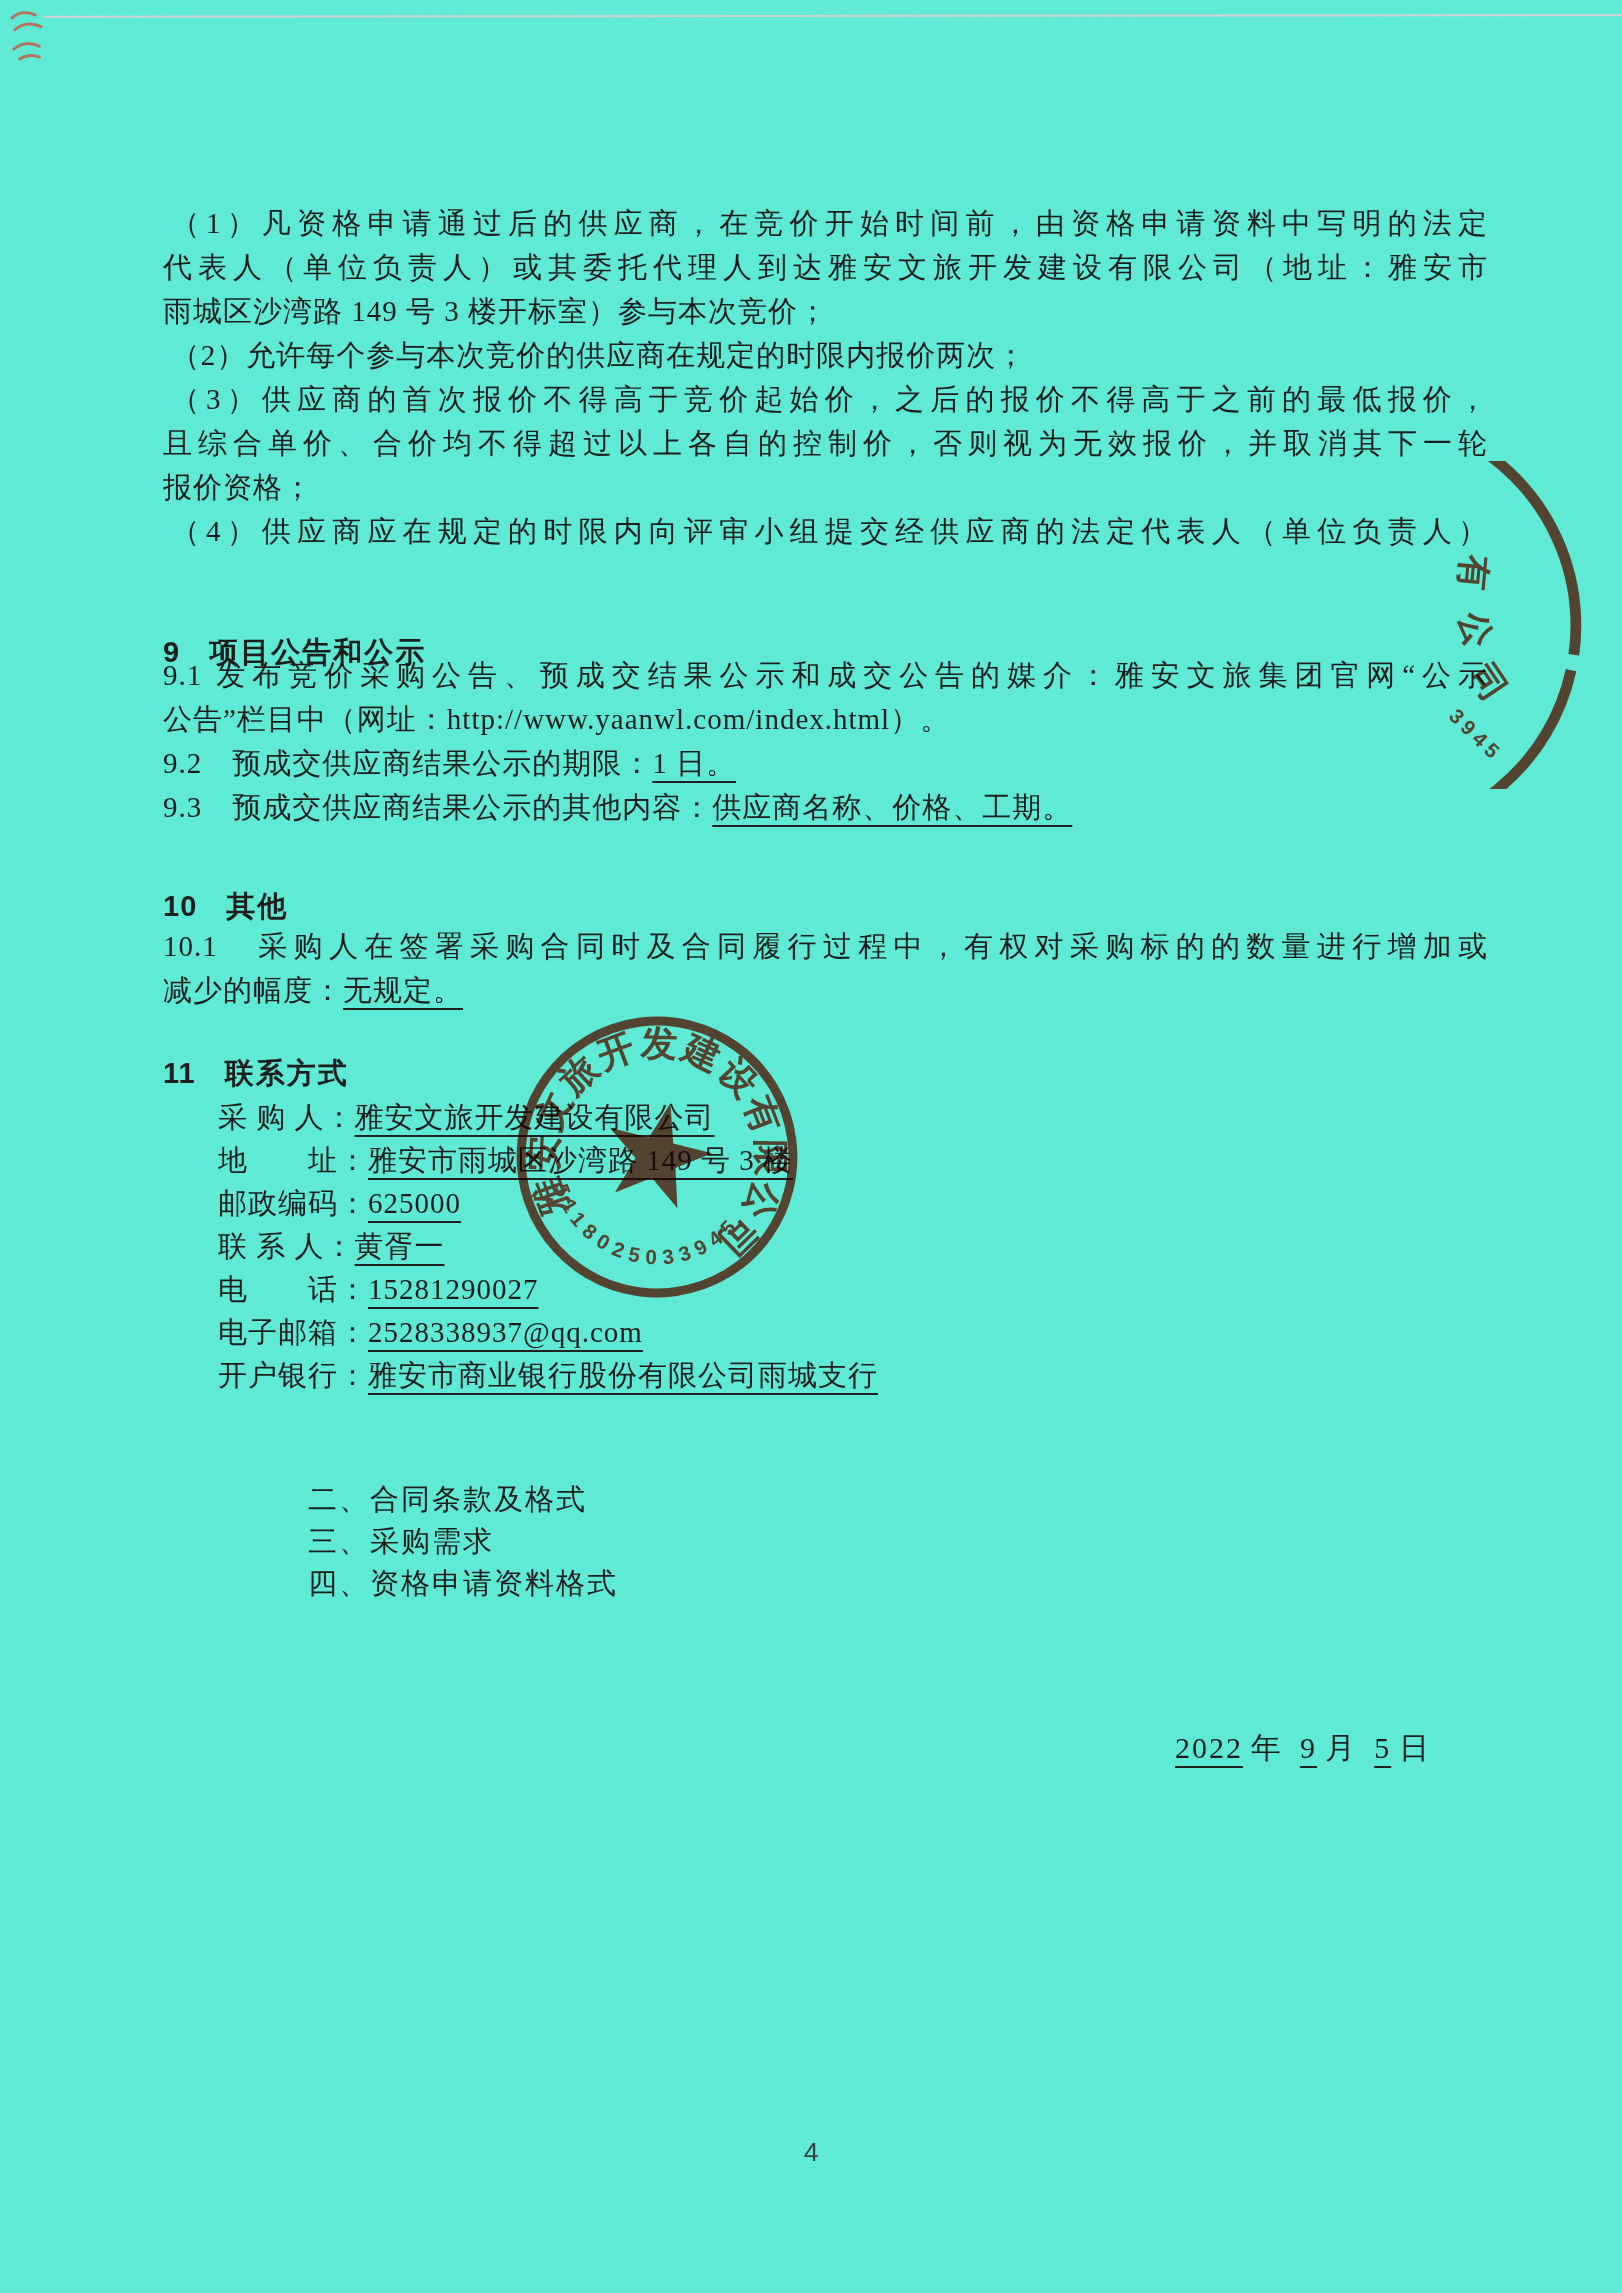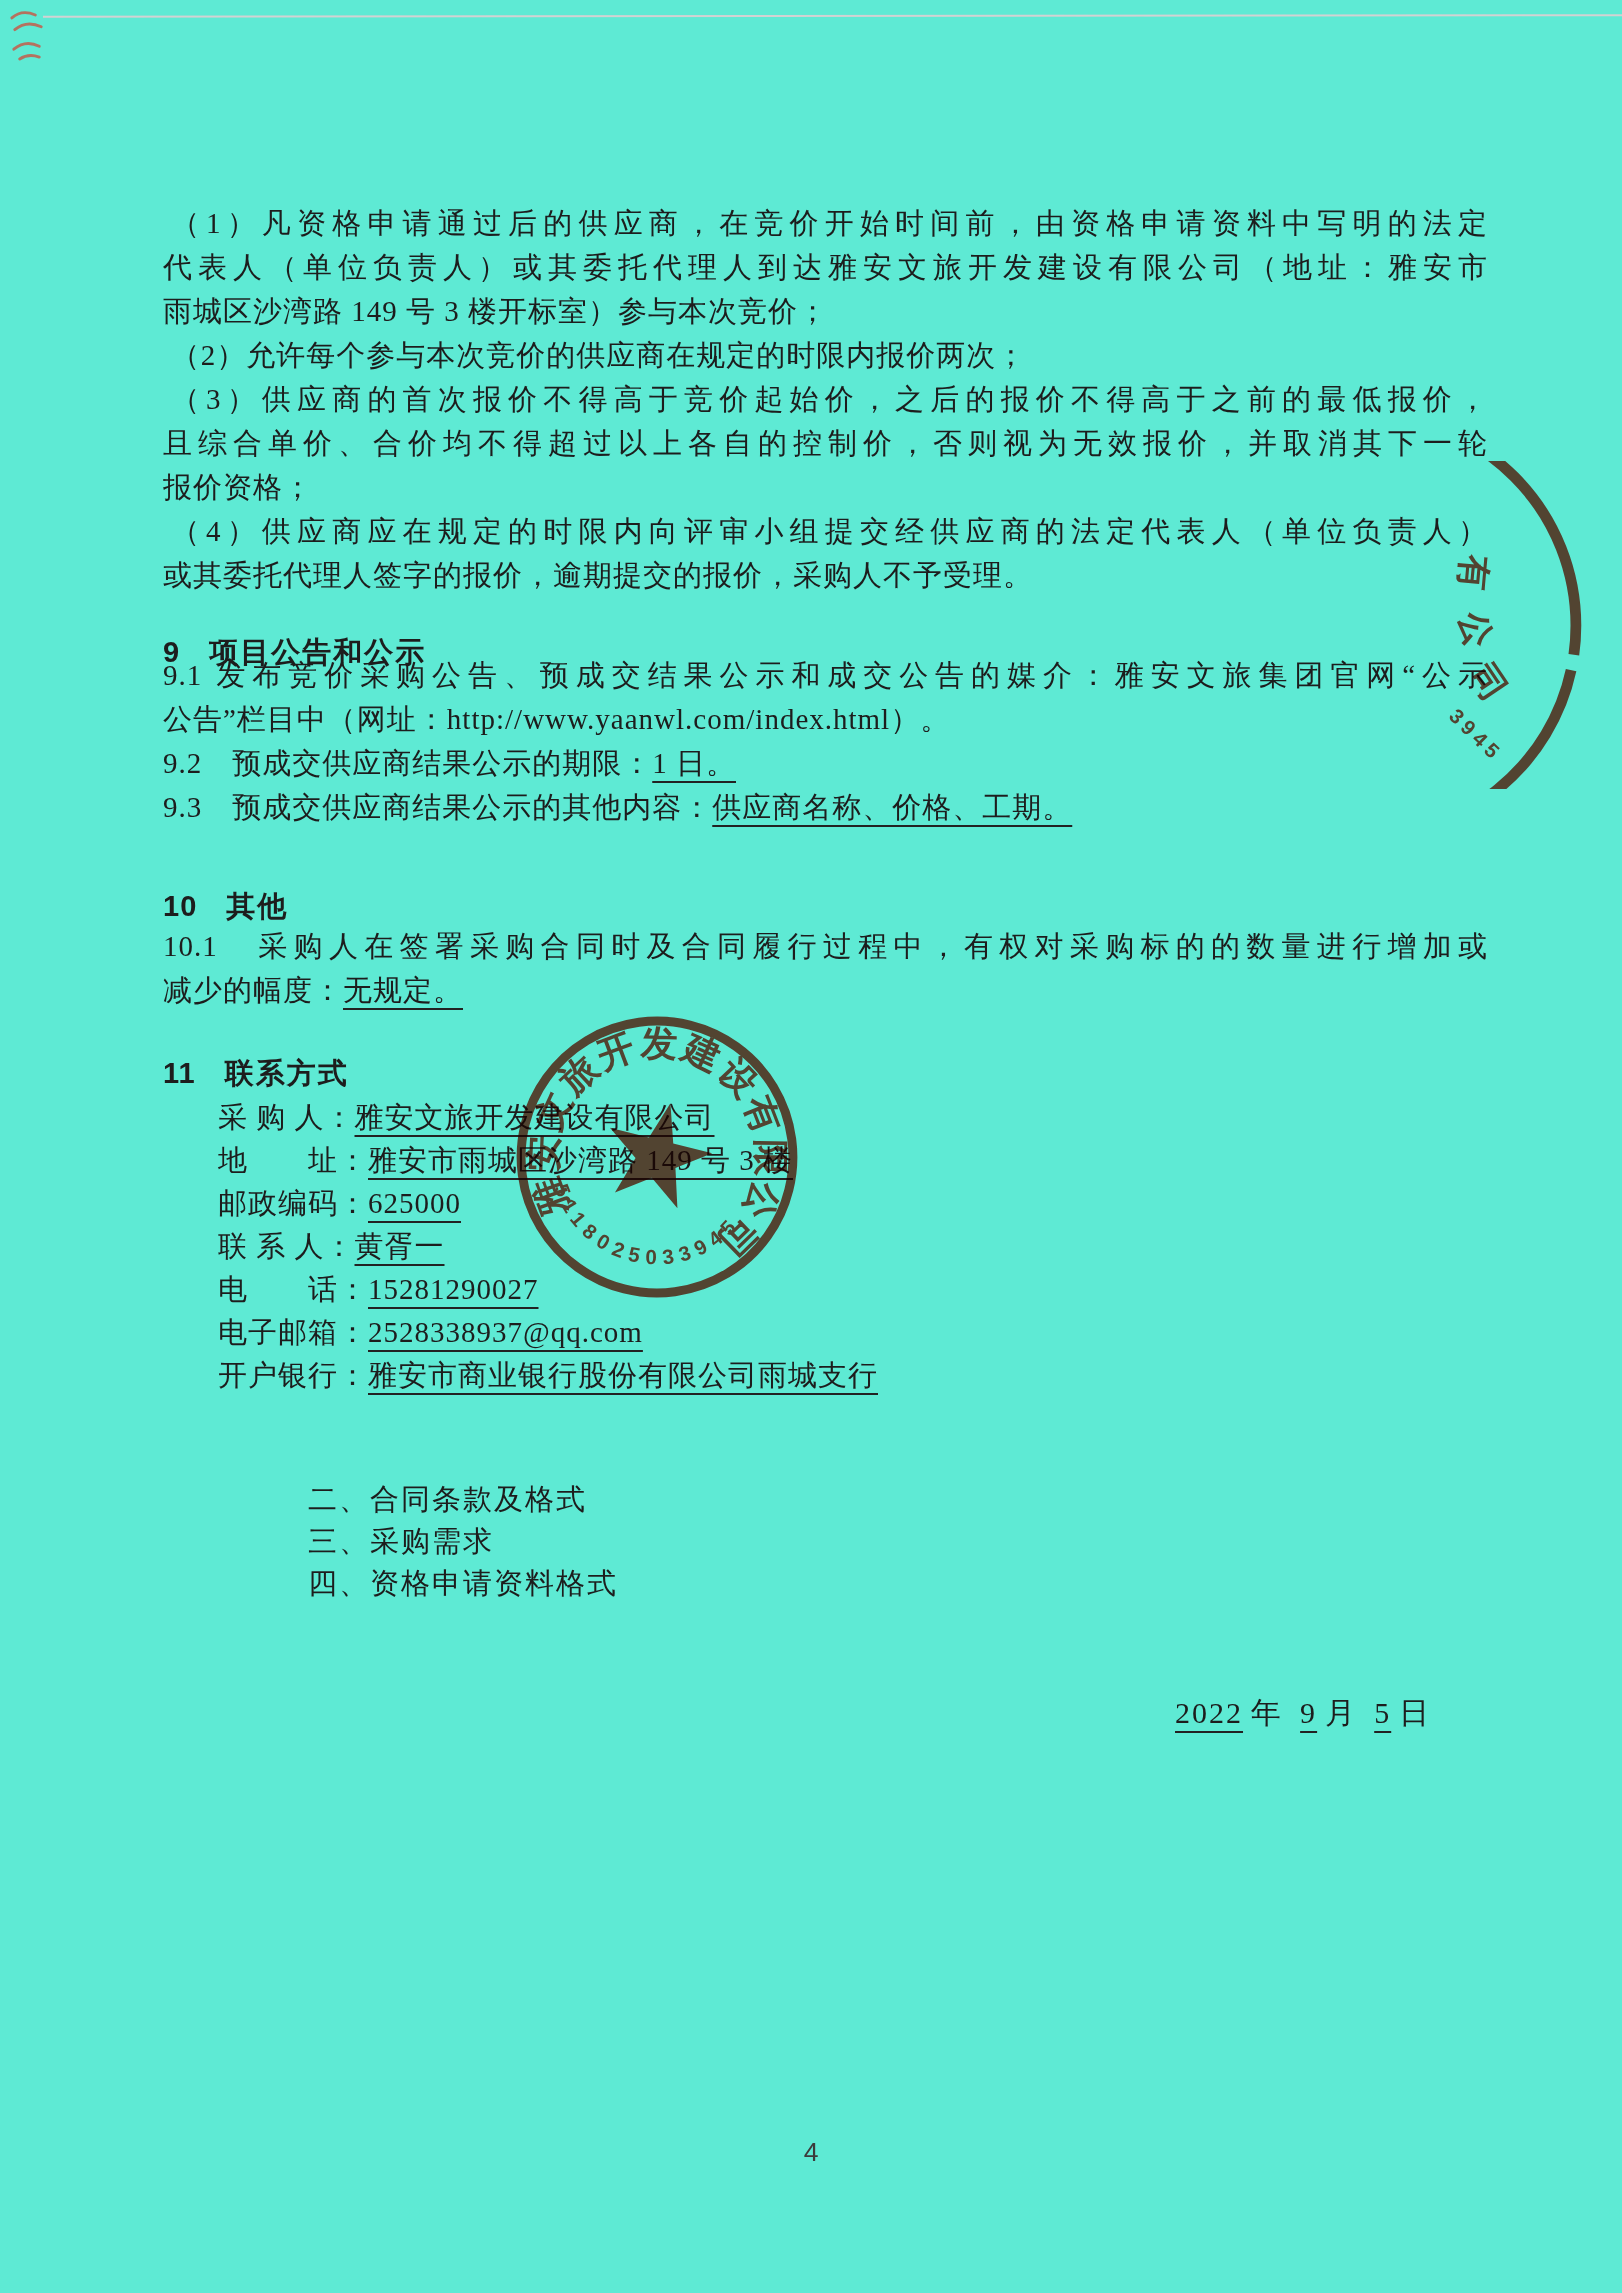--- a/index.html
+++ b/index.html
@@ -52,21 +52,20 @@
 
   <div class="block tcol" style="top:201px">
     <div class="tline j ind">（1）凡资格申请通过后的供应商，在竞价开始时间前，由资格申请资料中写明的法定</div>
     <div class="tline j">代表人（单位负责人）或其委托代理人到达雅安文旅开发建设有限公司（地址：雅安市</div>
     <div class="tline">雨城区沙湾路 149 号 3 楼开标室）参与本次竞价；</div>
     <div class="tline ind">（2）允许每个参与本次竞价的供应商在规定的时限内报价两次；</div>
     <div class="tline j ind">（3）供应商的首次报价不得高于竞价起始价，之后的报价不得高于之前的最低报价，</div>
     <div class="tline j">且综合单价、合价均不得超过以上各自的控制价，否则视为无效报价，并取消其下一轮</div>
     <div class="tline">报价资格；</div>
     <div class="tline j ind">（4）供应商应在规定的时限内向评审小组提交经供应商的法定代表人（单位负责人）</div>
-    <div class="tline">或其委托代理人签字的报价，逾期提交的报价，采购人不予受理。</div>
   </div>
 
   <div class="block tcol heading" style="top:633px">
     <span class="hnum">9</span><span class="htitle">项目公告和公示</span>
   </div>
   <div class="block tcol" style="top:653px">
     <div class="tline j">9.1 发布竞价采购公告、预成交结果公示和成交公告的媒介：雅安文旅集团官网“公示</div>
     <div class="tline">公告”栏目中（网址：http://www.yaanwl.com/index.html）。</div>
     <div class="tline"><span>9.2　预成交供应商结果公示的期限：</span><span class="u">1 日。</span></div>
     <div class="tline"><span>9.3　预成交供应商结果公示的其他内容：</span><span class="u">供应商名称、价格、工期。</span></div>
@@ -92,21 +91,21 @@
     <div class="crow"><span class="clabel">电子邮箱：</span><span class="u">2528338937@qq.com</span></div>
     <div class="crow"><span class="clabel">开户银行：</span><span class="u">雅安市商业银行股份有限公司雨城支行</span></div>
   </div>
 
   <div class="block" style="left:218px;top:1478px">
     <div class="arow cont">二、合同条款及格式</div>
     <div class="arow cont">三、采购需求</div>
     <div class="arow cont">四、资格申请资料格式</div>
   </div>
 
-  <div class="block date-line" style="top:1693px;right:191px">
+  <div class="block date-line" style="top:1728px;right:191px">
     <span class="u">2022</span><span>年</span>
     <span class="u">9</span><span>月</span>
     <span class="u">5</span><span>日</span>
   </div>
 
   <div class="block pagenum" style="top:2137px">4</div>
 
   <svg class="stamp main-seal" width="304" height="304" viewBox="0 0 340 340">
     <defs>
       <path id="sealTopArc" d="M 90.1 249.9 A 113 113 0 1 1 249.9 249.9"></path>

